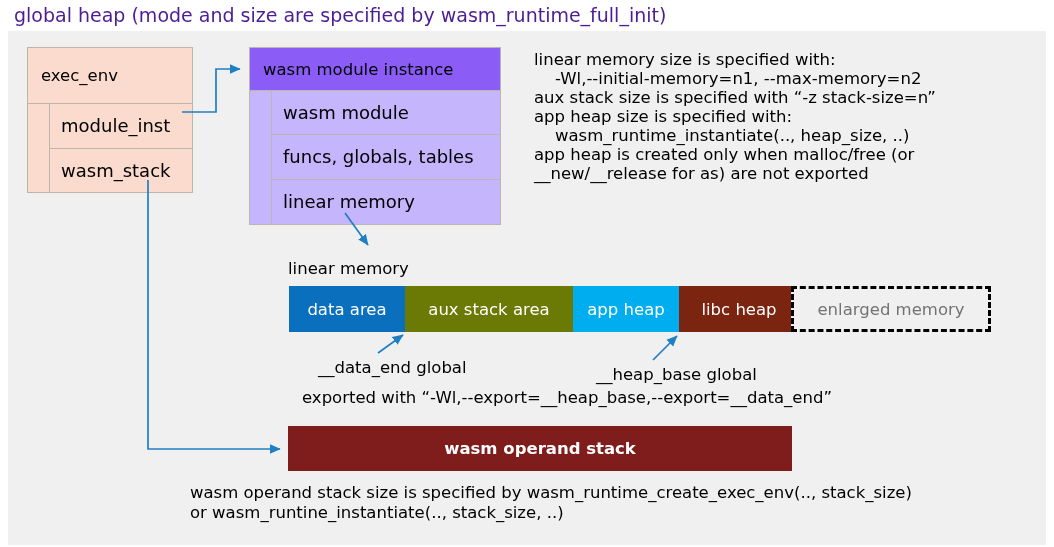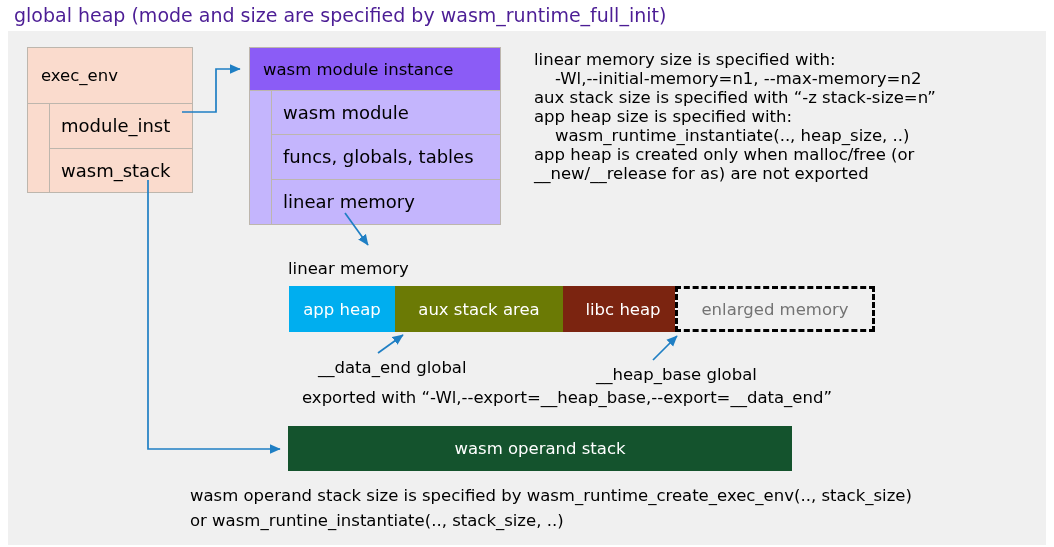--- a/index.html
+++ b/index.html
@@ -185,21 +185,21 @@
     justify-content: center;
     white-space: nowrap;
   }
 
   
   #bottom-note {
     position: absolute;
     left: 190px;
     top: 483px;
     font-size: 16.5px;
-    line-height: 25px;
+    line-height: 20px;
     white-space: pre;
   }
 
   
   #connectors {
     position: absolute;
     left: 0;
     top: 0;
     width: 1054px;
     height: 547px;
@@ -241,31 +241,32 @@
   <div id="side-note">linear memory size is specified with:
     -Wl,--initial-memory=n1, --max-memory=n2
 aux stack size is specified with “-z stack-size=n”
 app heap size is specified with:
     wasm_runtime_instantiate(.., heap_size, ..)
 app heap is created only when malloc/free (or
 __new/__release for as) are not exported</div>
 
   <div id="linear-memory-caption">linear memory</div>
   <div id="memory-bar">
+    <div class="mem-seg" style="width: 116px; background: rgb(10, 112, 190);">data area</div>
+    <div class="mem-seg" style="width: 168px; background: rgb(107, 122, 5);">aux stack area</div>
     <div class="mem-seg" style="width: 106px; background: rgb(0, 174, 239);">app heap</div>
-    <div class="mem-seg" style="width: 168px; background: rgb(107, 122, 5);">aux stack area</div>
     <div class="mem-seg" style="width: 112px; background: rgb(123, 36, 16); padding-left: 8px;">libc heap</div>
     <div class="mem-seg enlarged" style="width: 200px; color: #737373;">enlarged memory</div>
   </div>
 
   <div id="data-end-label">__data_end global</div>
   <div id="heap-base-label">__heap_base global</div>
   <div id="export-note">exported with “-Wl,--export=__heap_base,--export=__data_end”</div>
 
-  <div id="operand-stack-bar" style="background: #14532d;">wasm operand stack</div>
+  <div id="operand-stack-bar" style="background: #7f1d1d; font-weight: bold;">wasm operand stack</div>
 
   <div id="bottom-note">wasm operand stack size is specified by wasm_runtime_create_exec_env(.., stack_size)
 or wasm_runtine_instantiate(.., stack_size, ..)</div>
 
   <svg id="connectors" viewBox="0 0 1054 547" width="1054" height="547" xmlns="http://www.w3.org/2000/svg">
     <defs>
       <marker id="arrowhead" markerWidth="7" markerHeight="7" refX="6" refY="3.2" orient="auto" markerUnits="strokeWidth">
         <path d="M0,0.4 L6.4,3.2 L0,6 z" fill="#1f7fc4"></path>
       </marker>
     </defs>

